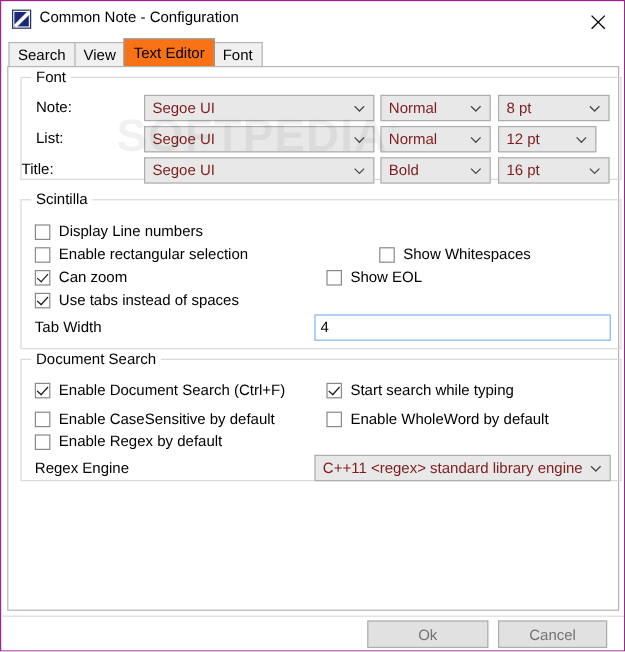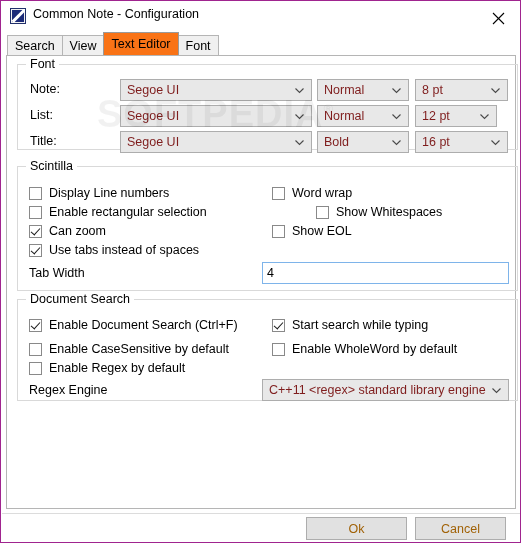--- a/index.html
+++ b/index.html
@@ -209,21 +209,21 @@
     background: #dcdcdc;
   }
   .dlgbutton {
     position: absolute;
     height: 23px;
     box-sizing: border-box;
     background: #e1e1e1;
     border: 1px solid #adadad;
     font-family: "Liberation Sans", sans-serif;
     font-size: 12.5px;
-    color: #a16207;
+    color: #737373;
     cursor: default;
     padding: 0;
   }
   #ok-button     { left: 305px; top: 516px; width: 101px; }
   #cancel-button { left: 414px; top: 516px; width: 91px; }
 
   
   #watermark {
     position: absolute;
     left: 96px; top: 92px;
@@ -311,21 +311,21 @@
             <path d="M0.5 0.5 L4.5 4.5 L8.5 0.5" fill="none" stroke="#4a4a4a" stroke-width="1.1"></path>
           </svg>
       </div>
       <div class="combo" style="left:397px; top:40px; width:82px;">
         <span class="combo-text">12 pt</span>
         <svg class="chev" width="9" height="6" viewBox="0 0 9 6">
             <path d="M0.5 0.5 L4.5 4.5 L8.5 0.5" fill="none" stroke="#4a4a4a" stroke-width="1.1"></path>
           </svg>
       </div>
 
-      <div class="field-label" style="left:12px; top:69px;text-align:right;">Title:</div>
+      <div class="field-label" style="left:0; top:69px;text-align:right;">Title:</div>
       <div class="combo" style="left:102px; top:66px; width:192px;">
         <span class="combo-text">Segoe UI</span>
         <svg class="chev" width="9" height="6" viewBox="0 0 9 6">
             <path d="M0.5 0.5 L4.5 4.5 L8.5 0.5" fill="none" stroke="#4a4a4a" stroke-width="1.1"></path>
           </svg>
       </div>
       <div class="combo" style="left:299px; top:66px; width:92px;">
         <span class="combo-text">Bold</span>
         <svg class="chev" width="9" height="6" viewBox="0 0 9 6">
             <path d="M0.5 0.5 L4.5 4.5 L8.5 0.5" fill="none" stroke="#4a4a4a" stroke-width="1.1"></path>
@@ -352,24 +352,20 @@
       </div>
       <div class="cbrow" style="left:11px; top:37px;">
         <span class="cbox"></span>
         <span class="cblabel">Enable rectangular selection</span>
       </div>
       <div class="cbrow" style="left:11px; top:75px;">
         <span class="cbox checked"></span>
         <span class="cblabel">Use tabs instead of spaces</span>
       </div>
 
-      <div class="cbrow" style="left:254px; top:18px;">
-        <span class="cbox"></span>
-        <span class="cblabel">Word wrap</span>
-      </div>
       <div class="cbrow" style="left:254px; top:37px;padding-left:44px;">
         <span class="cbox"></span>
         <span class="cblabel">Show Whitespaces</span>
       </div>
       <div class="cbrow" style="left:254px; top:56px;">
         <span class="cbox"></span>
         <span class="cblabel">Show EOL</span>
       </div>
 
       <div class="field-label" style="left:11px; top:99px;">Tab Width</div>

